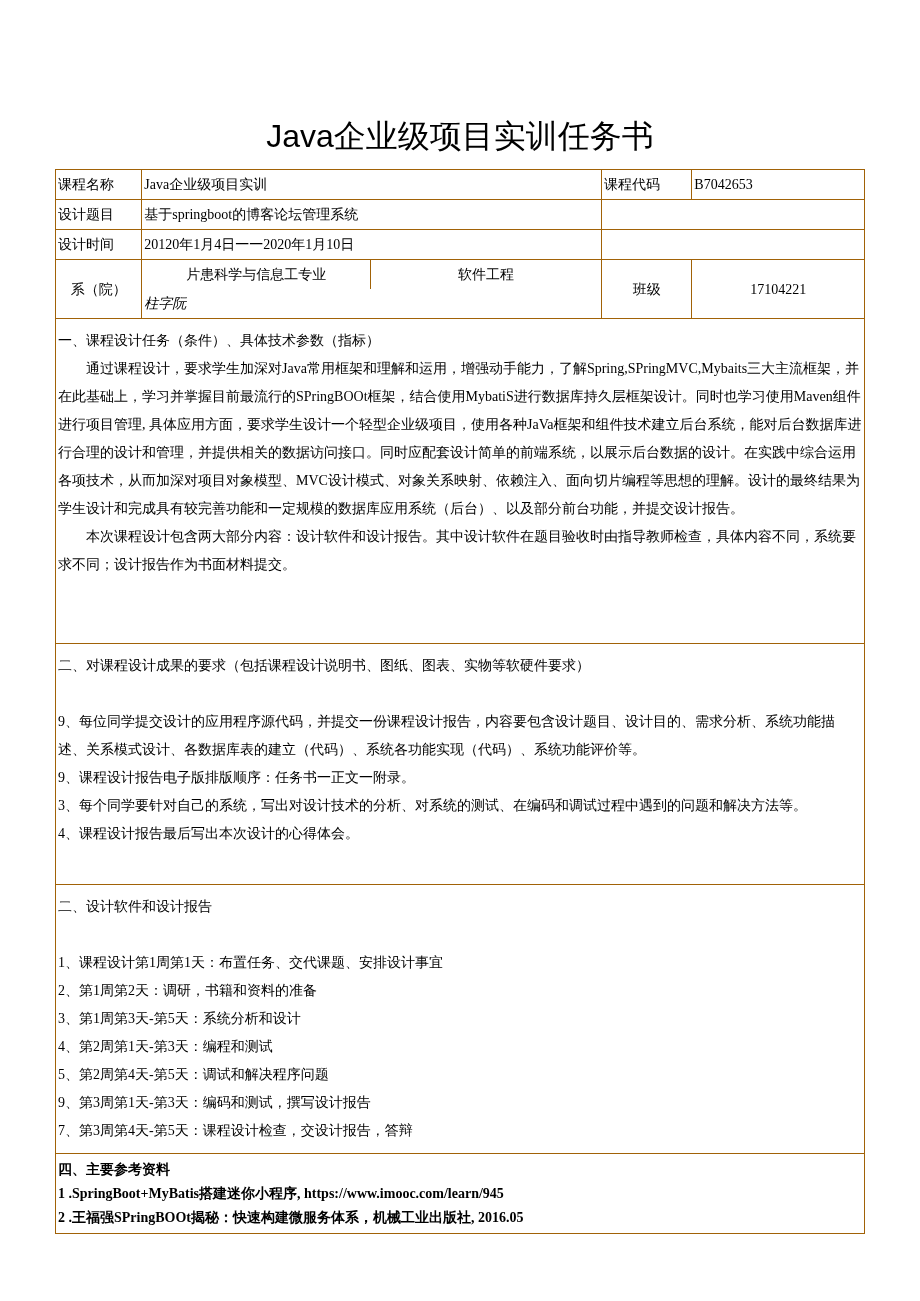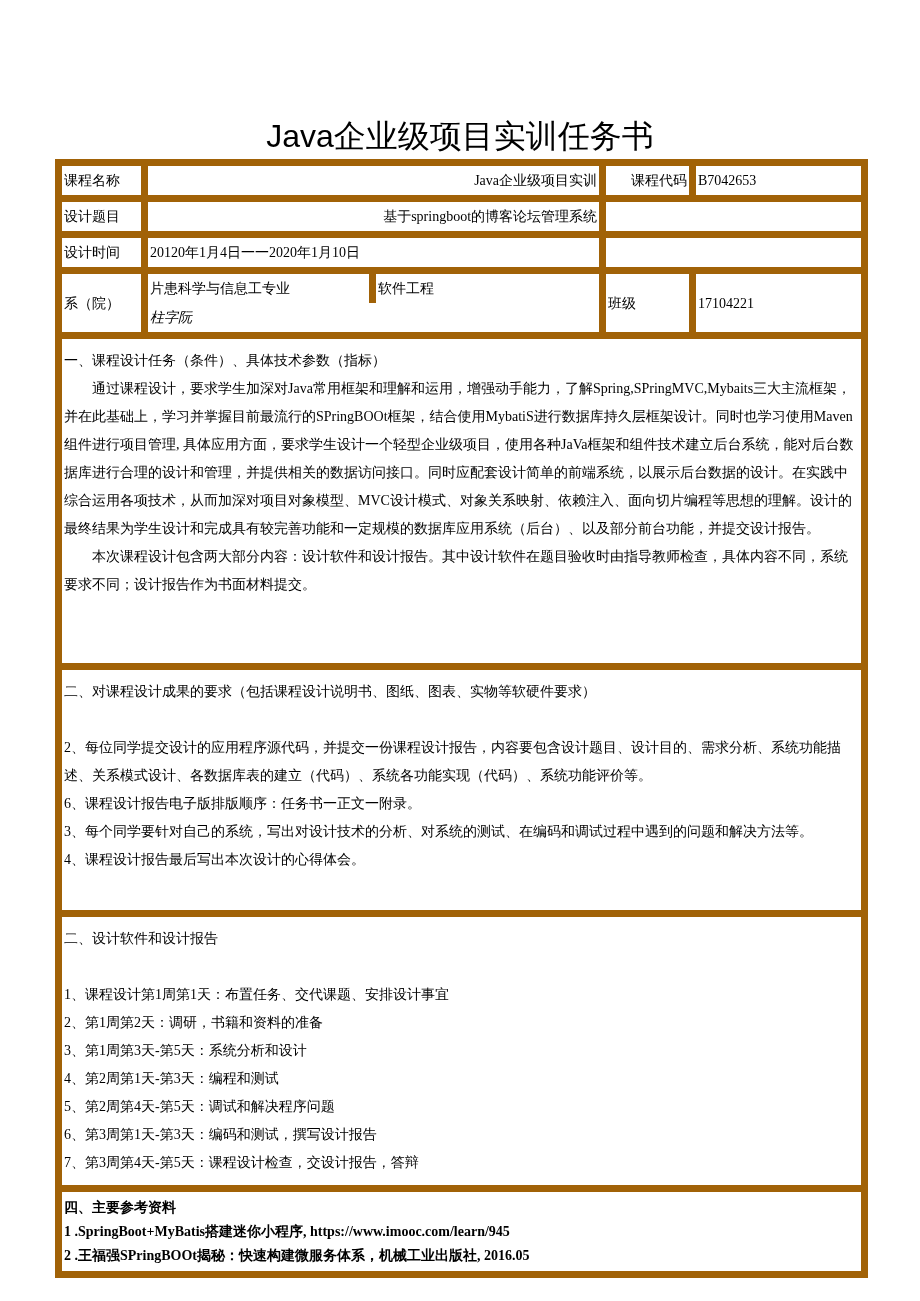--- a/index.html
+++ b/index.html
@@ -12,50 +12,51 @@
       font-family: "SimSun", "宋体", serif;
       font-size: 14px;
       color: #000;
       width: 920px;
       padding: 115px 55px 40px 55px;
     }
     .title {
       text-align: center;
       font-size: 32px;
       font-weight: normal;
-      margin-bottom: 0;
+      margin-bottom: 10px;
       font-family: "Microsoft YaHei", "SimHei", sans-serif;
     }
     table {
       width: 100%;
       border-collapse: collapse;
       table-layout: fixed;
     }
     td {
-      border: 7px solid #a16207;
+      border: 1px solid #a16207;
       padding: 4px 2px;
       vertical-align: middle;
       line-height: 1.5;
     }
     .label-cell {
       white-space: nowrap;
     }
     .center {
-      text-align: right;
+      text-align: left;
     }
     .section-row td {
       padding: 8px 2px;
       line-height: 2;
       vertical-align: top;
     }
     .indent {
       text-indent: 2em;
     }
     .no-bottom-border {
       border-bottom: none;
+      text-align: center;
     }
     .no-top-border {
       border-top: none;
       font-style: italic;
     }
   </style>
 </head>
 <body>
 
 <h1 class="title">Java企业级项目实训任务书</h1>
@@ -108,38 +109,38 @@
       <div class="indent">通过课程设计，要求学生加深对Java常用框架和理解和运用，增强动手能力，了解Spring,SPringMVC,Mybaits三大主流框架，并在此基础上，学习并掌握目前最流行的SPringBOOt框架，结合使用MybatiS进行数据库持久层框架设计。同时也学习使用Maven组件进行项目管理, 具体应用方面，要求学生设计一个轻型企业级项目，使用各种JaVa框架和组件技术建立后台系统，能对后台数据库进行合理的设计和管理，并提供相关的数据访问接口。同时应配套设计简单的前端系统，以展示后台数据的设计。在实践中综合运用各项技术，从而加深对项目对象模型、MVC设计模式、对象关系映射、依赖注入、面向切片编程等思想的理解。设计的最终结果为学生设计和完成具有较完善功能和一定规模的数据库应用系统（后台）、以及部分前台功能，并提交设计报告。</div>
       <div class="indent">本次课程设计包含两大部分内容：设计软件和设计报告。其中设计软件在题目验收时由指导教师检查，具体内容不同，系统要求不同；设计报告作为书面材料提交。</div>
       <br><br>
     </td>
   </tr>
 
   <tr class="section-row">
     <td colspan="7">
       <div>二、对课程设计成果的要求（包括课程设计说明书、图纸、图表、实物等软硬件要求）</div>
       <br>
-      <div>2、每位同学提交设计的应用程序源代码，并提交一份课程设计报告，内容要包含设计题目、设计目的、需求分析、系统功能描述、关系模式设计、各数据库表的建立（代码）、系统各功能实现（代码）、系统功能评价等。</div>
-      <div>6、课程设计报告电子版排版顺序：任务书一正文一附录。</div>
+      <div>9、每位同学提交设计的应用程序源代码，并提交一份课程设计报告，内容要包含设计题目、设计目的、需求分析、系统功能描述、关系模式设计、各数据库表的建立（代码）、系统各功能实现（代码）、系统功能评价等。</div>
+      <div>9、课程设计报告电子版排版顺序：任务书一正文一附录。</div>
       <div>3、每个同学要针对自己的系统，写出对设计技术的分析、对系统的测试、在编码和调试过程中遇到的问题和解决方法等。</div>
       <div>4、课程设计报告最后写出本次设计的心得体会。</div>
       <br>
     </td>
   </tr>
 
   <tr class="section-row">
     <td colspan="7">
       <div>二、设计软件和设计报告</div>
       <br>
       <div>1、课程设计第1周第1天：布置任务、交代课题、安排设计事宜</div>
       <div>2、第1周第2天：调研，书籍和资料的准备</div>
       <div>3、第1周第3天-第5天：系统分析和设计</div>
       <div>4、第2周第1天-第3天：编程和测试</div>
       <div>5、第2周第4天-第5天：调试和解决程序问题</div>
-      <div>6、第3周第1天-第3天：编码和测试，撰写设计报告</div>
+      <div>9、第3周第1天-第3天：编码和测试，撰写设计报告</div>
       <div>7、第3周第4天-第5天：课程设计检查，交设计报告，答辩</div>
     </td>
   </tr>
 
   <tr class="section-row">
     <td colspan="7" style="padding:4px 2px; line-height:1.7;font-weight:bold;">
       <div>四、主要参考资料</div>
       <div>1   .SpringBoot+MyBatis搭建迷你小程序, https://www.imooc.com/learn/945</div>
       <div>2   .王福强SPringBOOt揭秘：快速构建微服务体系，机械工业出版社, 2016.05</div>
     </td>

